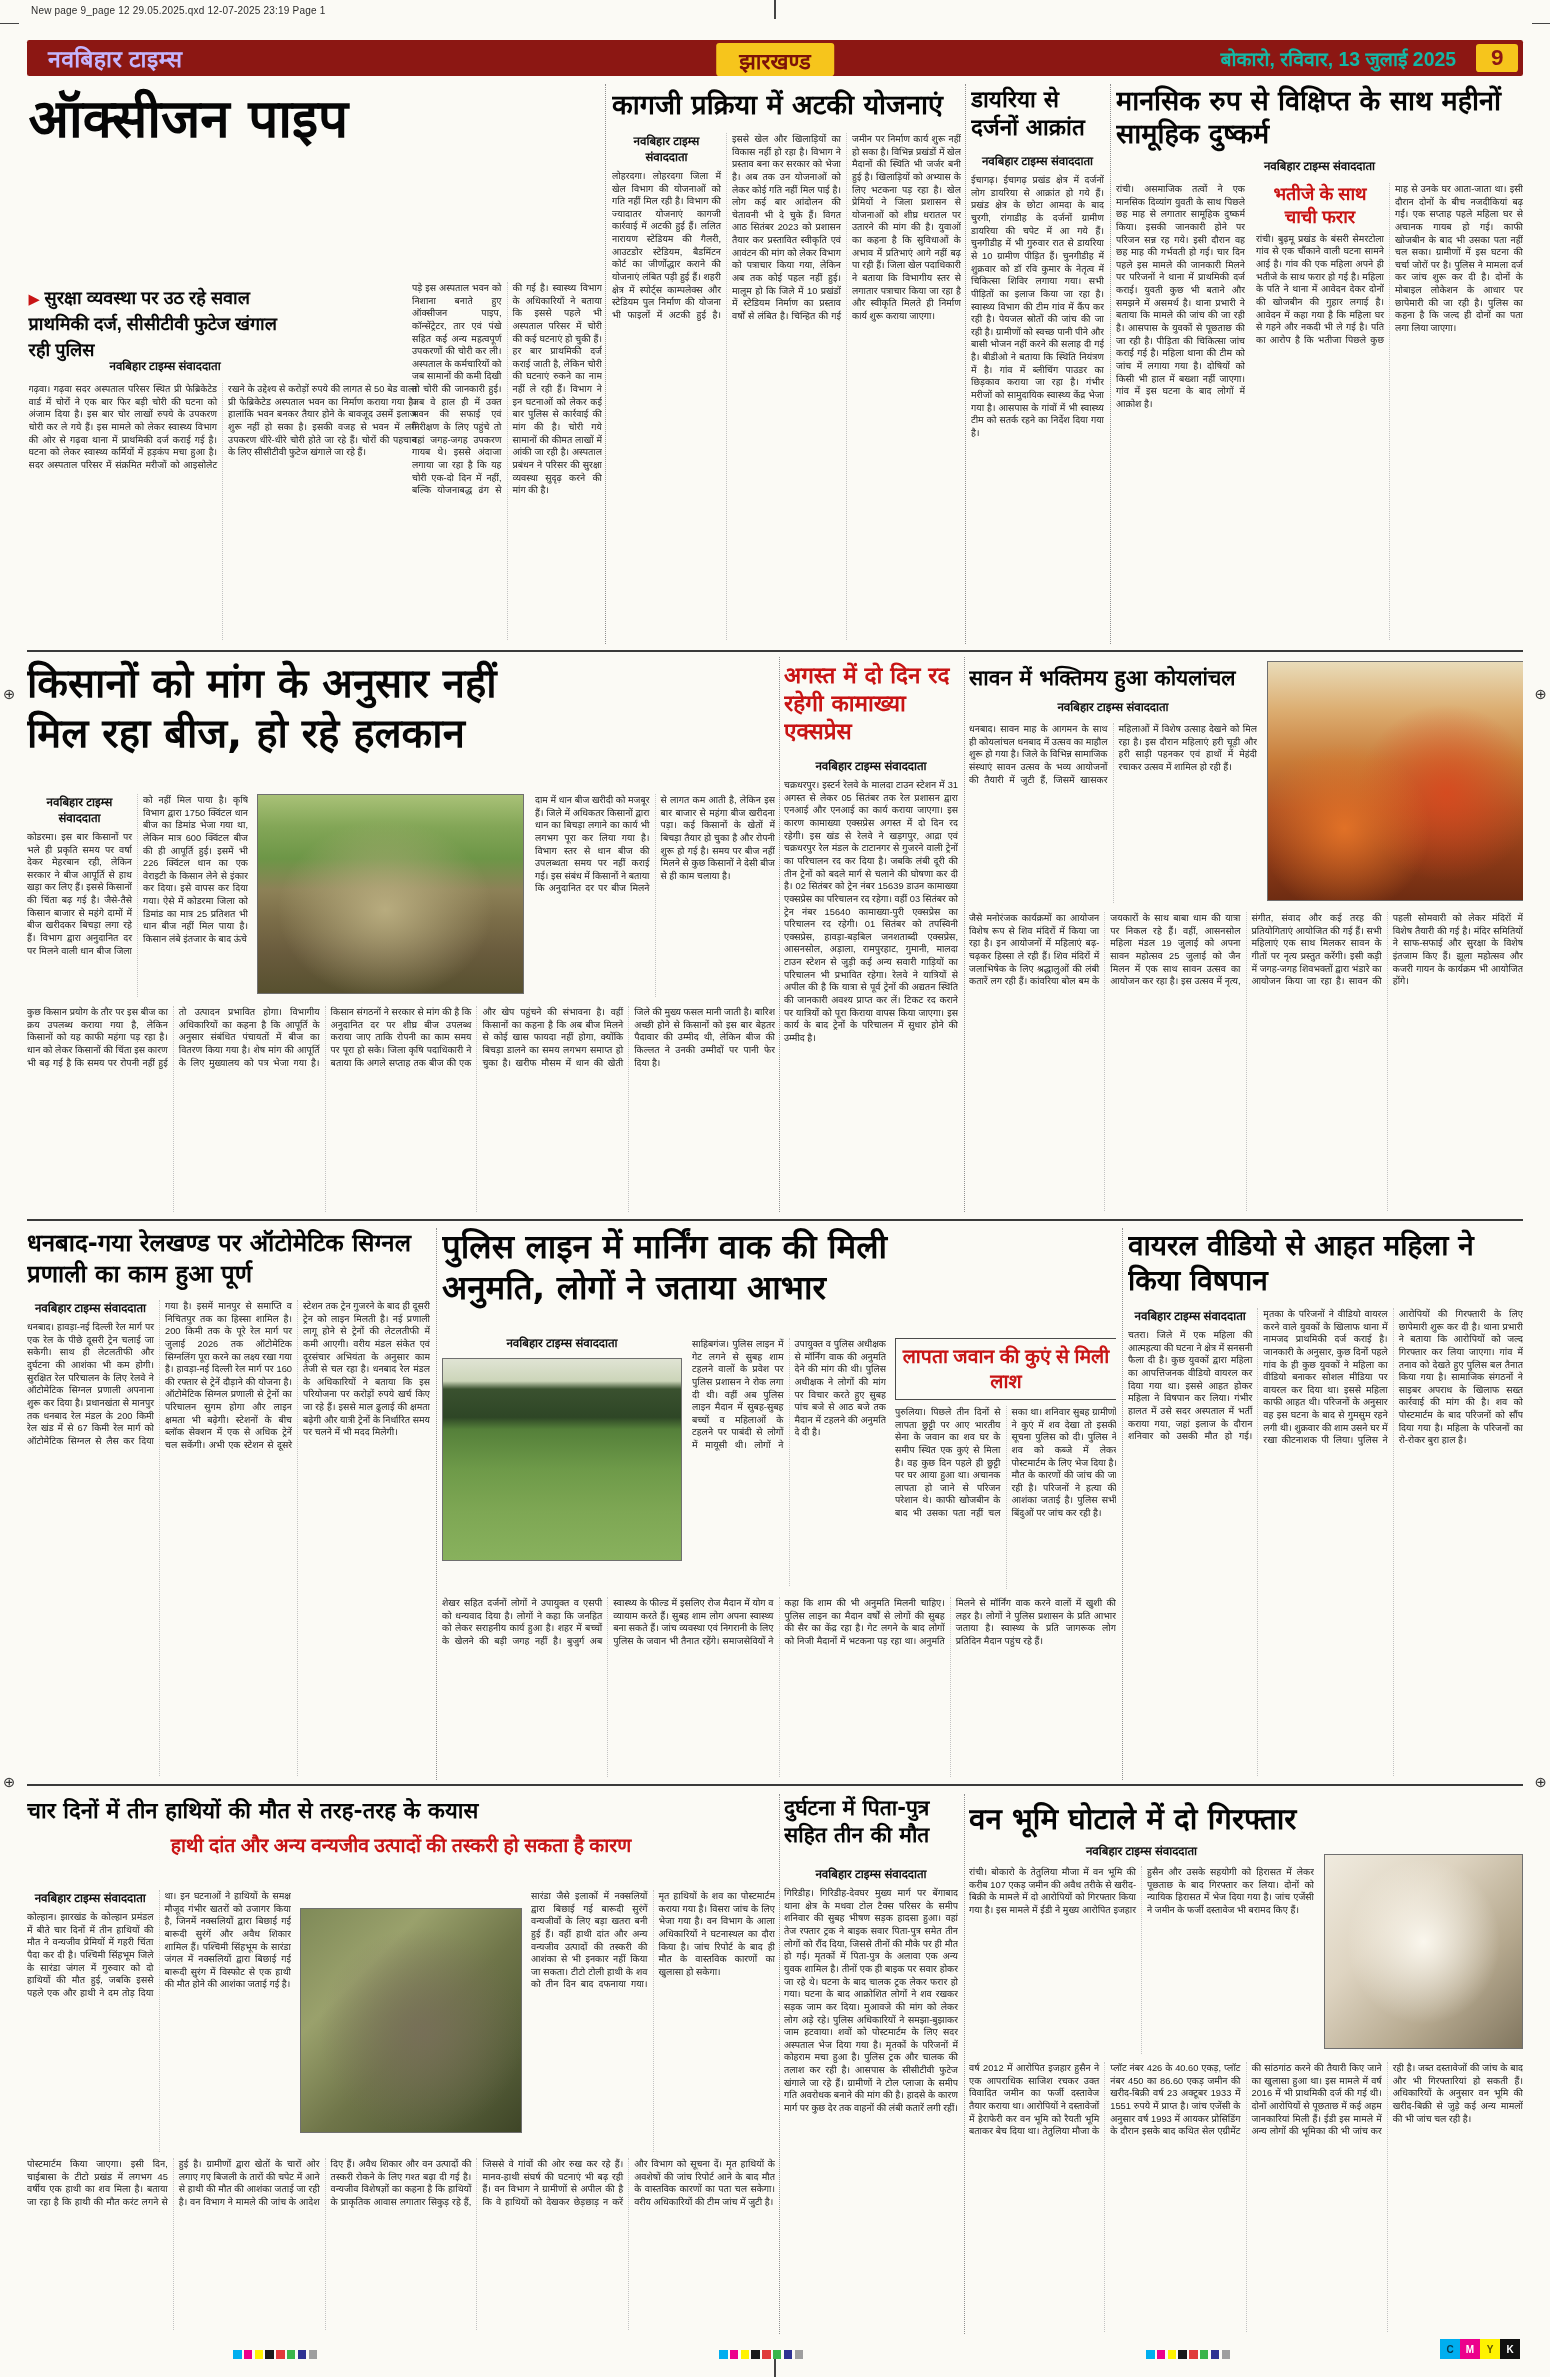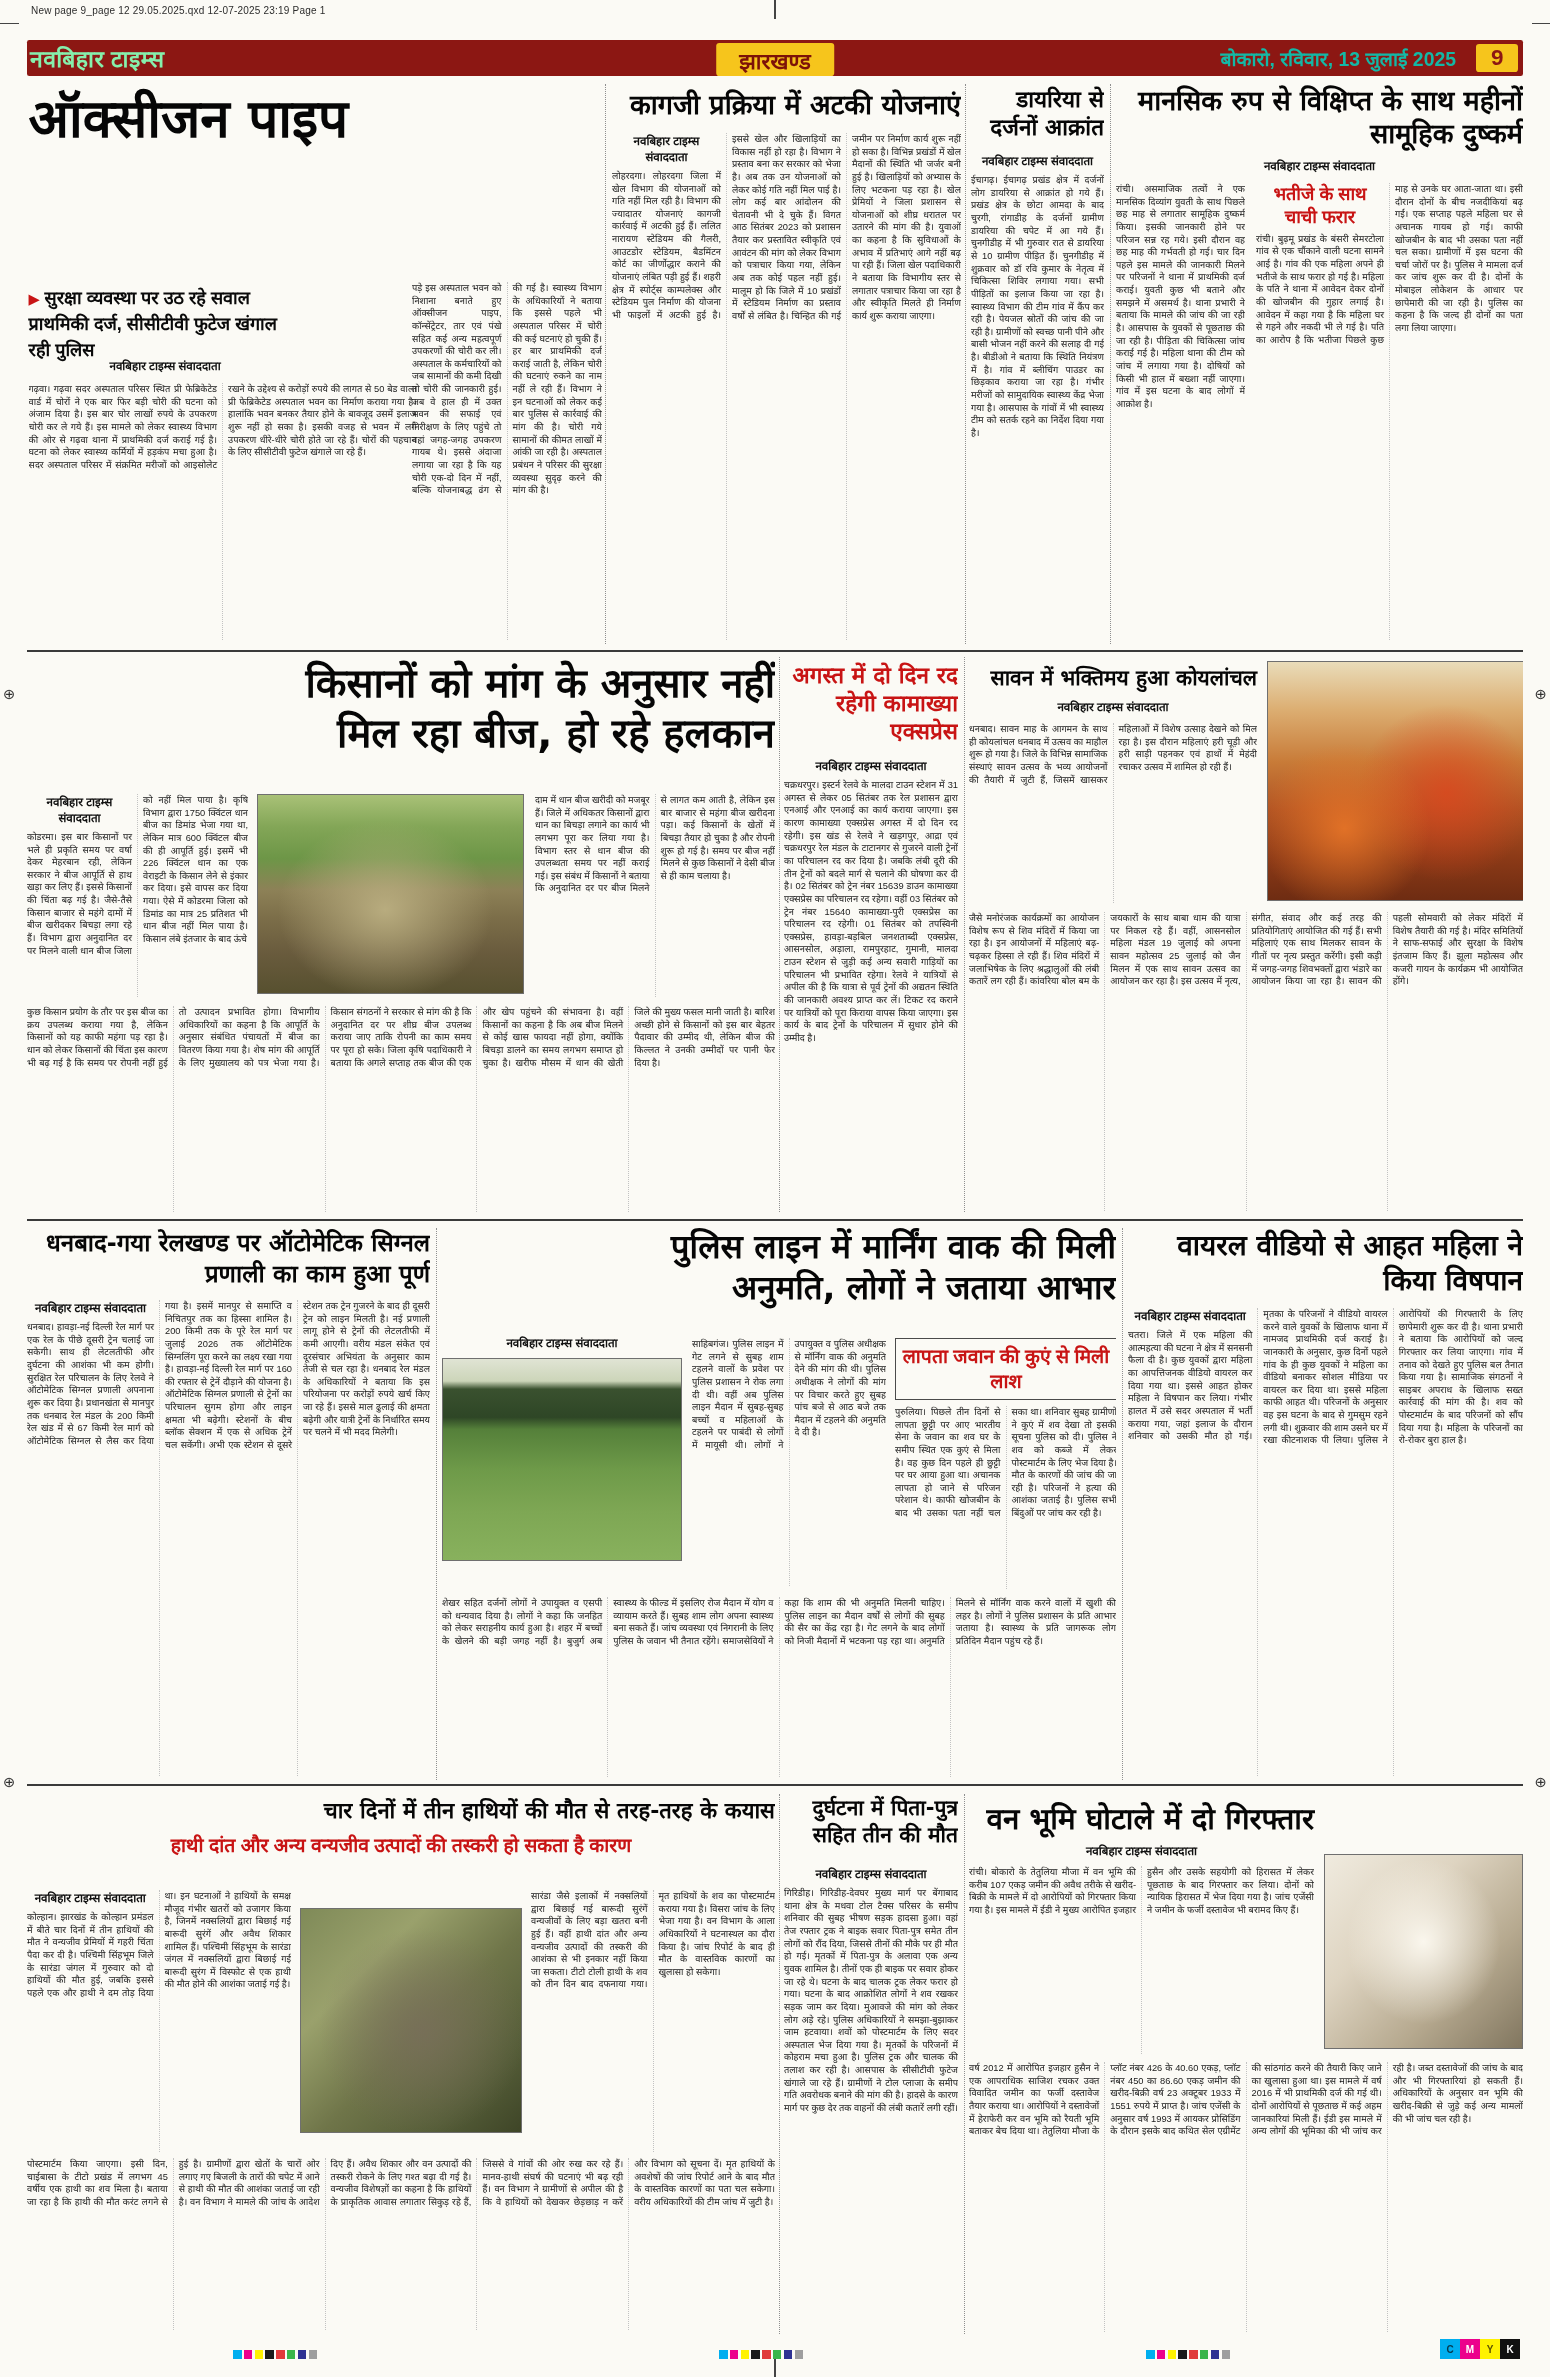--- a/index.html
+++ b/index.html
@@ -2,21 +2,21 @@
 <html style="font-size:12.4px"><head>
 <meta charset="utf-8">
 <style>
   *{margin:0;padding:0;box-sizing:border-box}
   html,body{background:#d9d9d9}
   body{font-family:"Liberation Sans","DejaVu Sans",sans-serif}
   .page{position:relative;width:1550px;height:2377px;margin:0 auto;background:#fbfaf5;overflow:hidden;color:#141414}
   .sec{position:absolute;overflow:hidden}
   .abs{position:absolute}
   .headline{font-weight:700;color:#060606;font-family:"DejaVu Sans","Liberation Sans",sans-serif}
-  .center{text-align:right}
+  .center{text-align:left}
   .red{color:#c81414}
   .byline{font-weight:700;font-size:11.6px;text-align:center;color:#101010;margin-bottom:5.4px}
   .body-text{font-size:9.3px;line-height:1.36;text-align:justify;color:#1b1b1b;overflow:hidden}
   .cols2{column-count:2;column-gap:11px;column-rule:0.8px dotted #c2c2c2}
   .cols3{column-count:3;column-gap:11px;column-rule:0.8px dotted #c2c2c2}
   .cols4{column-count:4;column-gap:11px;column-rule:0.8px dotted #c2c2c2}
   .cols5{column-count:5;column-gap:11px;column-rule:0.8px dotted #c2c2c2}
   .photo{border:0.8px solid #6f6f6f}
   .ph-field{background:
     radial-gradient(ellipse at 48% 58%, rgba(190,178,132,.9) 0%, rgba(190,178,132,0) 55%),
@@ -28,21 +28,21 @@
   .ph-ground{background:linear-gradient(180deg,#e0e4d4 0%,#ccd5b9 11%,#3a512f 15%,#2e4626 29%,#55803a 35%,#6e9a49 55%,#7ea754 76%,#88b15d 100%)}
   .ph-elephant{background:
     radial-gradient(ellipse at 55% 55%, rgba(120,110,90,.85) 0%, rgba(120,110,90,0) 60%),
     linear-gradient(135deg,#7f8a58 0%,#9aa16c 28%,#6f7549 55%,#555d38 80%,#3e4527 100%)}
   .ph-handcuffs{background:
     radial-gradient(ellipse at 50% 45%, rgba(255,252,244,.9) 0%, rgba(255,252,244,0) 55%),
     linear-gradient(135deg,#f0ebdf 0%,#ded4c1 35%,#b6a98f 68%,#81765f 100%)}
   .kicker{font-weight:700;font-size:18px;line-height:1.45;color:#0a0a0a}
   .kicker .arrow{color:#c81414;font-size:14.7px;margin-right:4.7px}
   .masthead-bar{display:flex;align-items:center;background:#8c1713;border-radius:2.3px}
-  .masthead{color:#86efac;font-weight:700;font-size:23px;padding-left:3px;letter-spacing:0.4px}
+  .masthead{color:#c4b5fd;font-weight:700;font-size:23px;padding-left:21px;letter-spacing:0.4px}
   .edition-badge{position:absolute;left:50%;top:3.1px;transform:translateX(-50%);background:#f6c51c;color:#7c1208;font-weight:700;font-size:22px;padding:1.6px 23px;border-radius:3.1px}
   .dateline{margin-left:auto;color:#14b8a6;font-weight:700;font-size:19.4px;padding-right:67px}
   .pageno{position:absolute;right:4.7px;top:3.9px;width:42px;height:28px;background:#f6c51c;color:#8c1713;font-weight:700;font-size:22.5px;text-align:center;line-height:28px;border-radius:3.1px}
   .rule-h{position:absolute;background:#3a3a3a;height:1.6px}
   .rule-v{position:absolute;width:0;border-left:1.6px dotted #8f8f8f}
   .print-line{position:absolute;font-size:10px;color:#2c2c2c;letter-spacing:0.2px}
   .crop{position:absolute;background:#444}
   .regmark{position:absolute;font-size:14.7px;color:#333;line-height:1}
   .sub-head-box{border:1.6px solid #4a4a4a;color:#c81414;font-weight:700;font-size:19.4px;text-align:center;line-height:1.3;padding:4.7px 6.2px}
   .sub-head{color:#c81414;font-weight:700;text-align:center}

